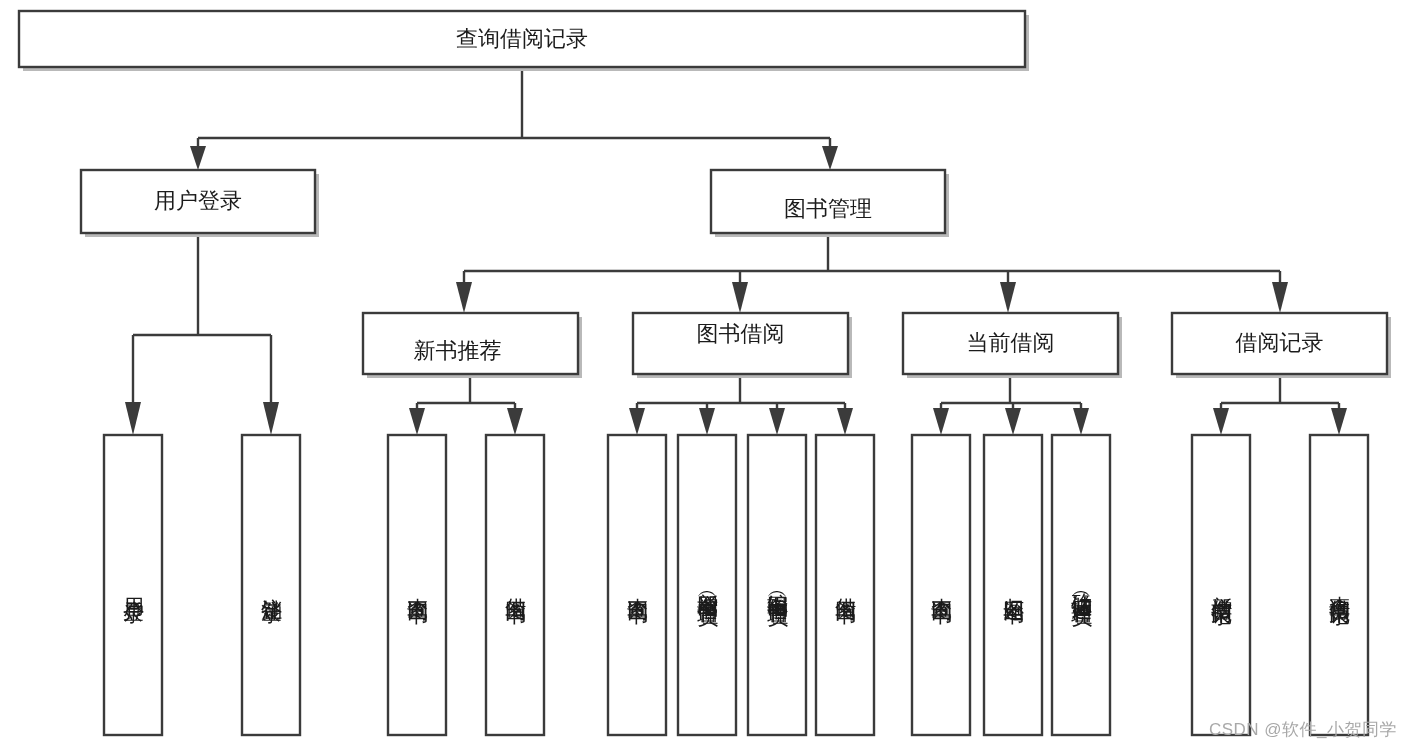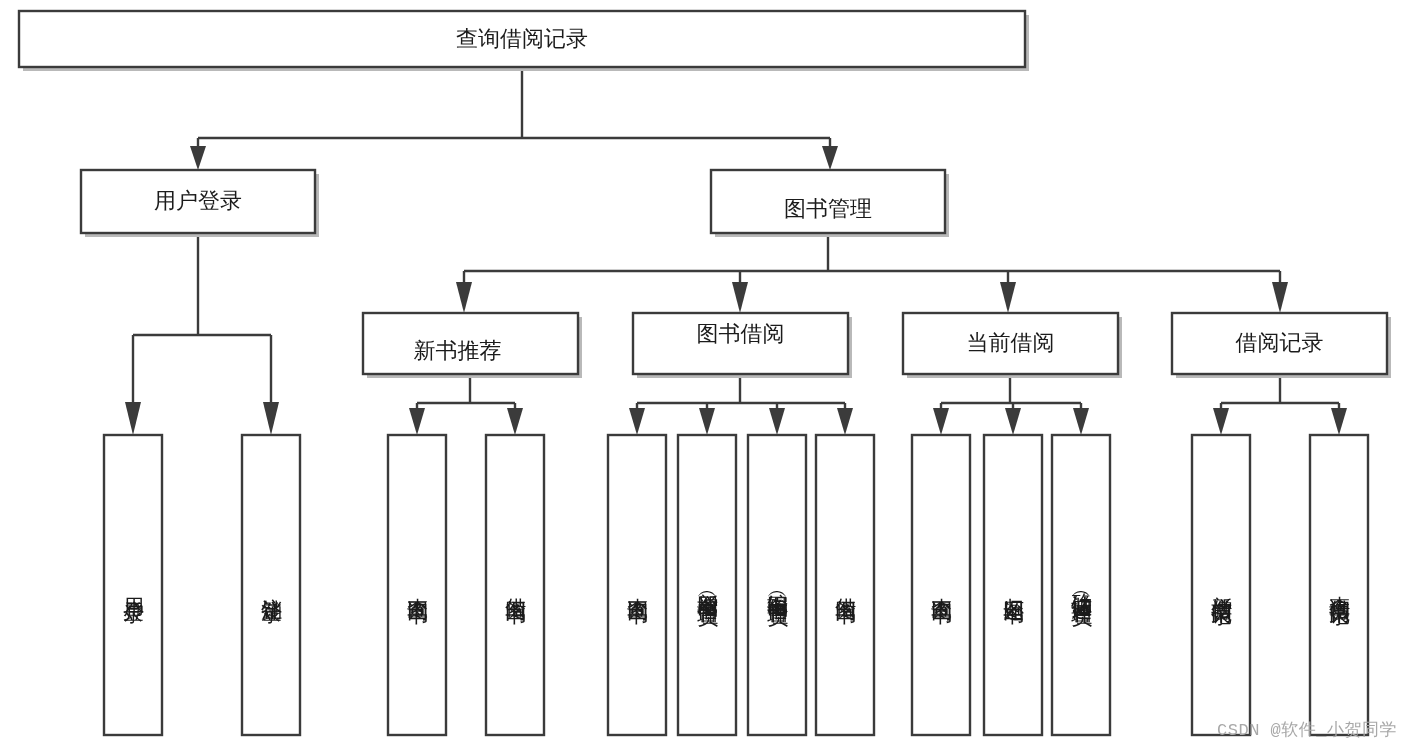--- a/index.html
+++ b/index.html
@@ -66,21 +66,21 @@
     text-orientation: upright;
     font-size: 21px;
     letter-spacing: 2px;
   }
   .watermark {
     position: absolute;
     right: 8px;
     bottom: 6px;
     font-size: 17px;
     color: #a8a8a8;
-    font-family: Liberation Mono, monospace;
+    font-family: Liberation Sans, sans-serif;
     letter-spacing: 0.5px;
     white-space: nowrap;
   }
 </style>
 </head>
 <body>
 
 <div id="diagram-root">
 
   <svg class="diagram-svg" viewBox="0 0 1405 747">

